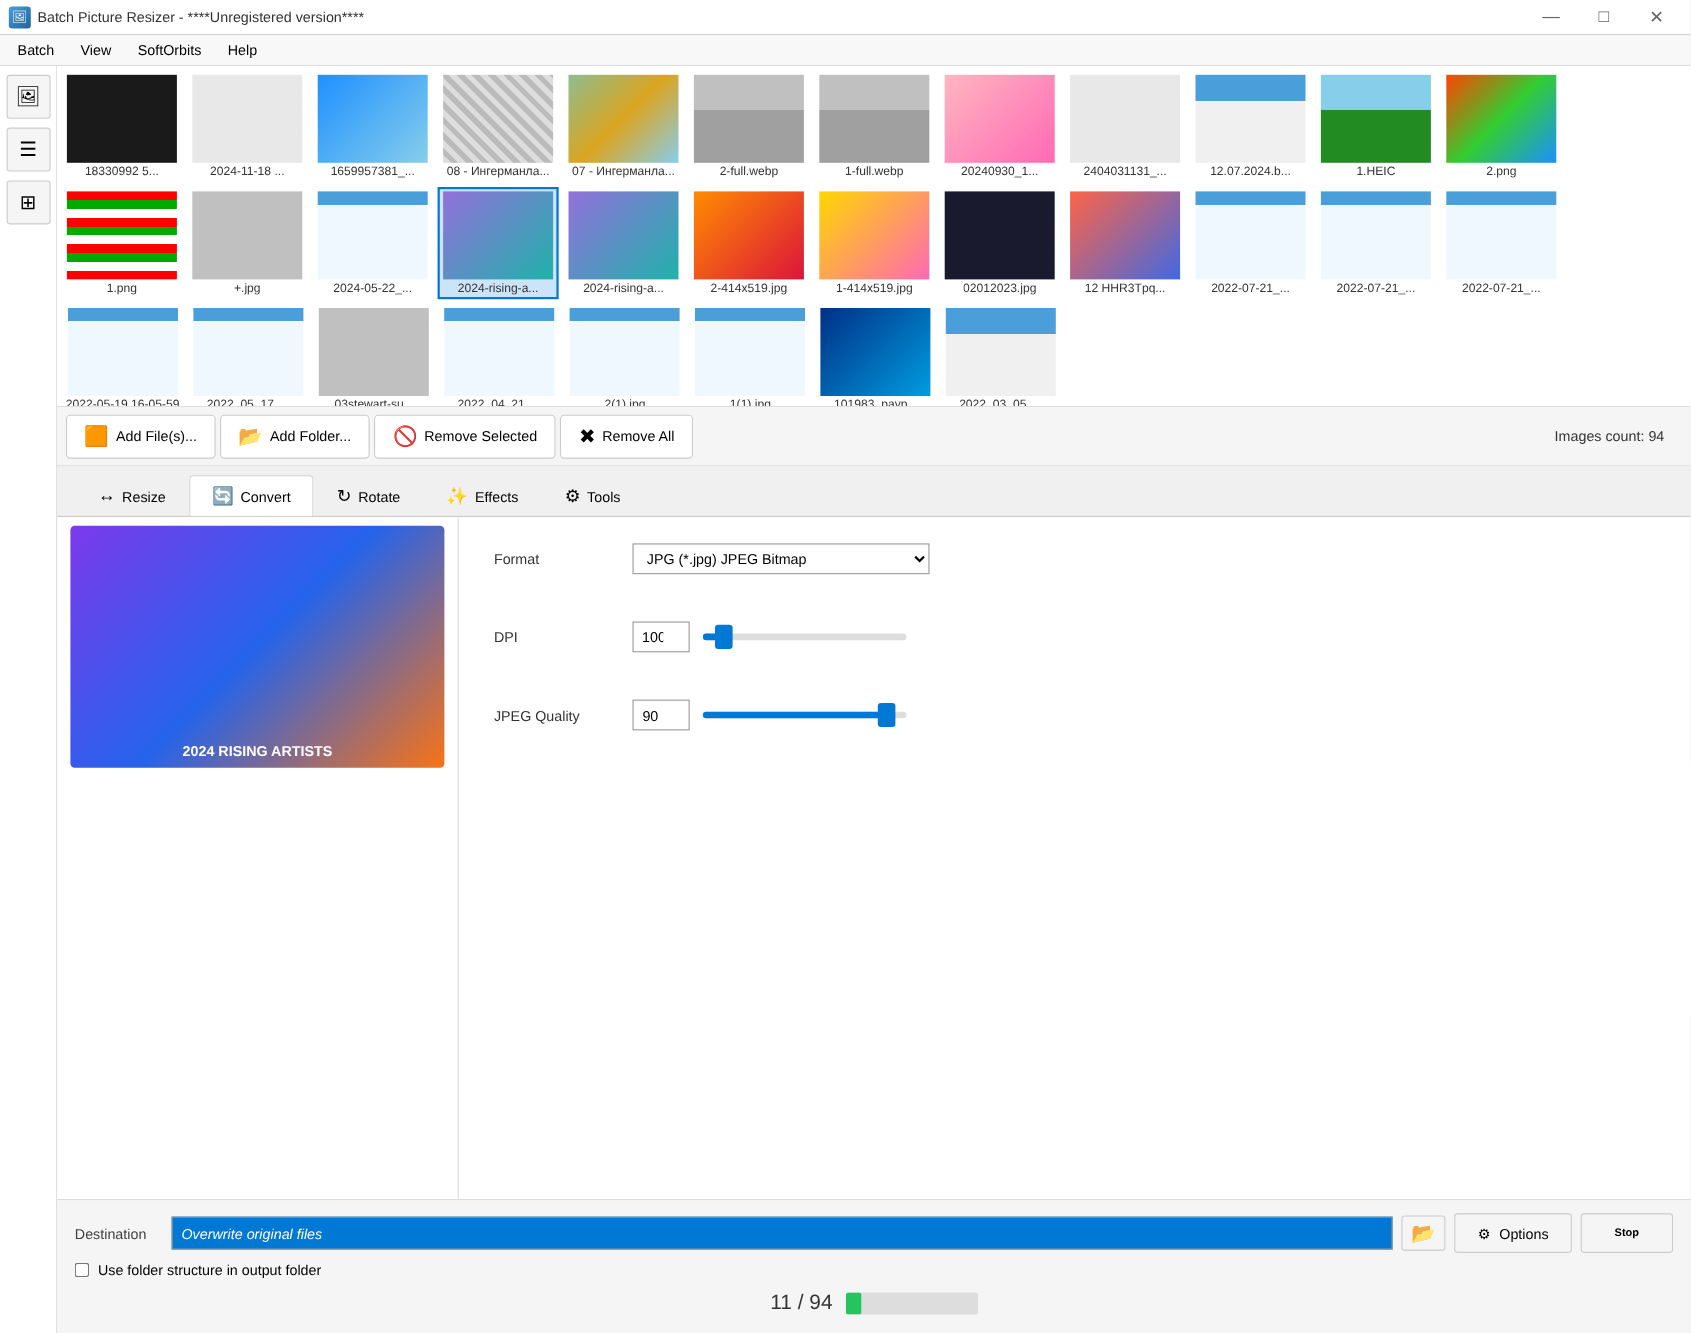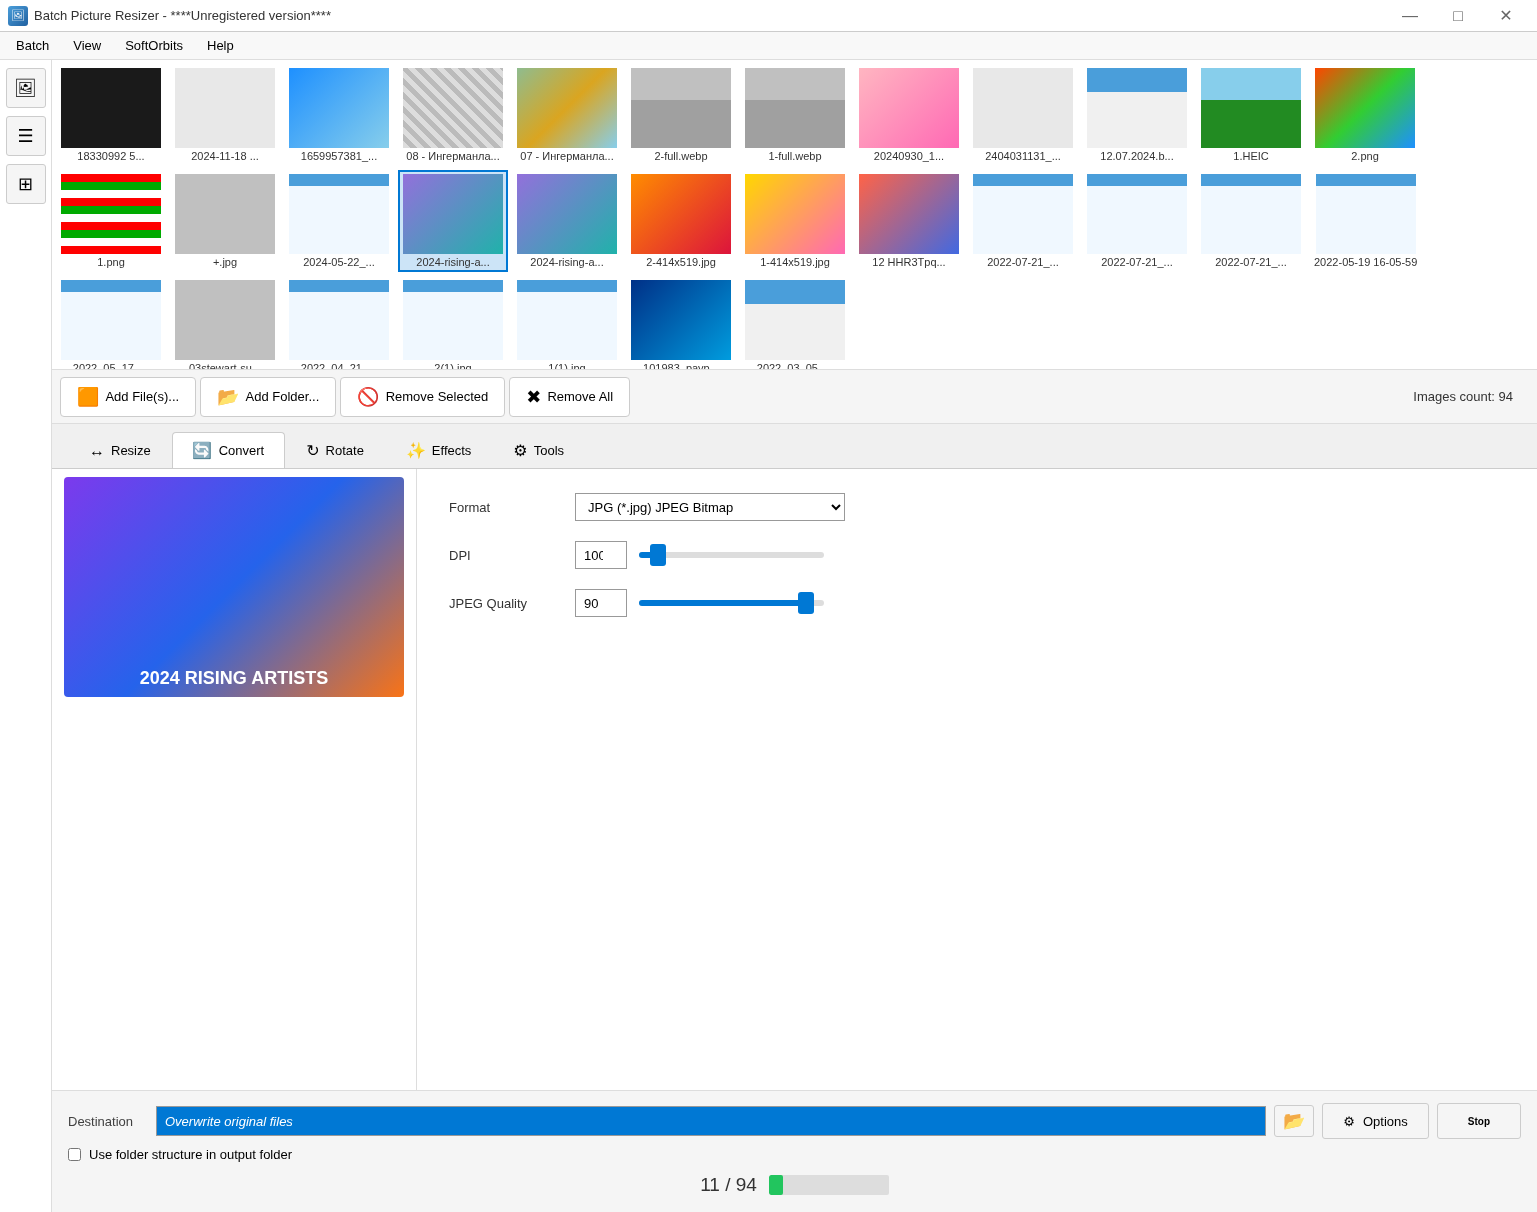--- a/index.html
+++ b/index.html
@@ -41,24 +41,24 @@
 
     
     .tabs-row { background: #f0f0f0; display: flex; align-items: center; padding: 8px 16px 0; border-bottom: 1px solid #ccc; gap: 0; }
     .tab { display: flex; align-items: center; gap: 6px; padding: 8px 20px; cursor: pointer; font-size: 13px; border: 1px solid transparent; border-bottom: none; border-radius: 4px 4px 0 0; background: transparent; }
     .tab.active { background: #fff; border-color: #ccc; border-bottom-color: #fff; }
     .tab-icon { font-size: 16px; }
 
     
     .lower-panel { background: #fff; flex: 1; display: flex; overflow: hidden; }
     .preview-panel { width: 365px; min-width: 365px; border-right: 1px solid #ddd; padding: 8px; display: flex; align-items: flex-start; justify-content: center; overflow: hidden; }
-    .preview-image { width: 340px; height: 220px; background: linear-gradient(135deg, #7c3aed, #2563eb, #f97316); display: flex; align-items: flex-end; justify-content: center; font-size: 18px; color: #fff; font-weight: bold; padding: 8px; border-radius: 4px; overflow: hidden; position: relative; }
-
-    
-    .settings-panel { flex: 1; padding: 24px 32px; display: flex; flex-direction: column; gap: 20px; }
+    .preview-image { width: 340px; height: 220px; background: linear-gradient(135deg, #7c3aed, #2563eb, #f97316); display: flex; align-items: flex-end; justify-content: center; font-size: 13px; color: #fff; font-weight: bold; padding: 8px; border-radius: 4px; overflow: hidden; position: relative; }
+
+    
+    .settings-panel { flex: 1; padding: 24px 32px; display: flex; flex-direction: column; gap: 43px; }
     .form-row { display: flex; align-items: center; gap: 16px; }
     .form-label { width: 110px; font-size: 13px; color: #333; flex-shrink: 0; }
     .form-control { flex: 1; display: flex; align-items: center; gap: 12px; }
     .select-box { width: 270px; height: 28px; border: 1px solid #999; background: #fff; padding: 0 8px; font-size: 13px; cursor: pointer; appearance: auto; }
     .number-input { width: 52px; height: 28px; border: 1px solid #999; background: #fff; padding: 0 8px; font-size: 13px; text-align: left; }
     .slider-track { flex: 1; max-width: 185px; height: 6px; background: #ddd; border-radius: 3px; position: relative; cursor: pointer; }
     .slider-fill { height: 6px; background: #0078d4; border-radius: 3px; }
     .slider-thumb { width: 16px; height: 22px; background: #0078d4; border-radius: 3px; position: absolute; top: -8px; cursor: pointer; }
 
     
@@ -208,20 +208,24 @@
         </div>
         <div class="image-cell">
           <div class="image-thumb thumb-fight"></div>
           <div class="image-label">2-414x519.jpg</div>
         </div>
         <div class="image-cell">
           <div class="image-thumb thumb-flower"></div>
           <div class="image-label">1-414x519.jpg</div>
         </div>
         <div class="image-cell">
+          <div class="image-thumb thumb-dark-site"></div>
+          <div class="image-label">02012023.jpg</div>
+        </div>
+        <div class="image-cell">
           <div class="image-thumb thumb-app"></div>
           <div class="image-label">12 HHR3Tpq...</div>
         </div>
         <div class="image-cell">
           <div class="image-thumb thumb-screenshot"></div>
           <div class="image-label">2022-07-21_...</div>
         </div>
         <div class="image-cell">
           <div class="image-thumb thumb-screenshot"></div>
           <div class="image-label">2022-07-21_...</div>

